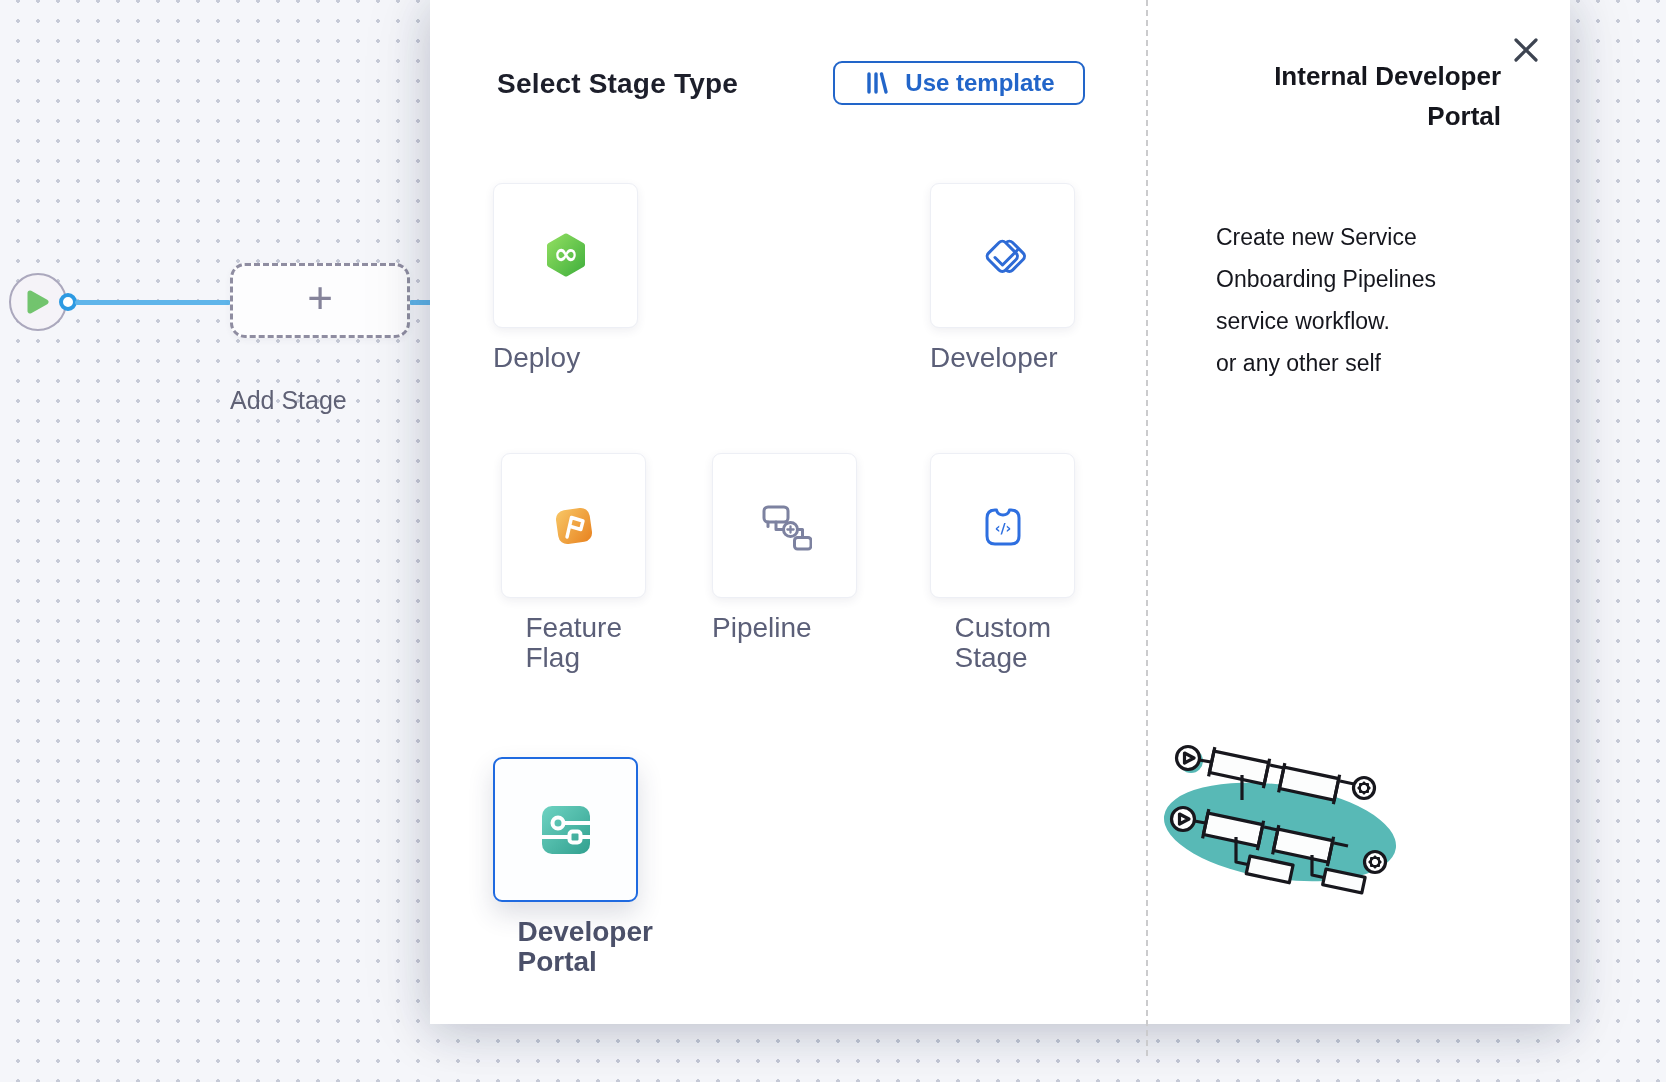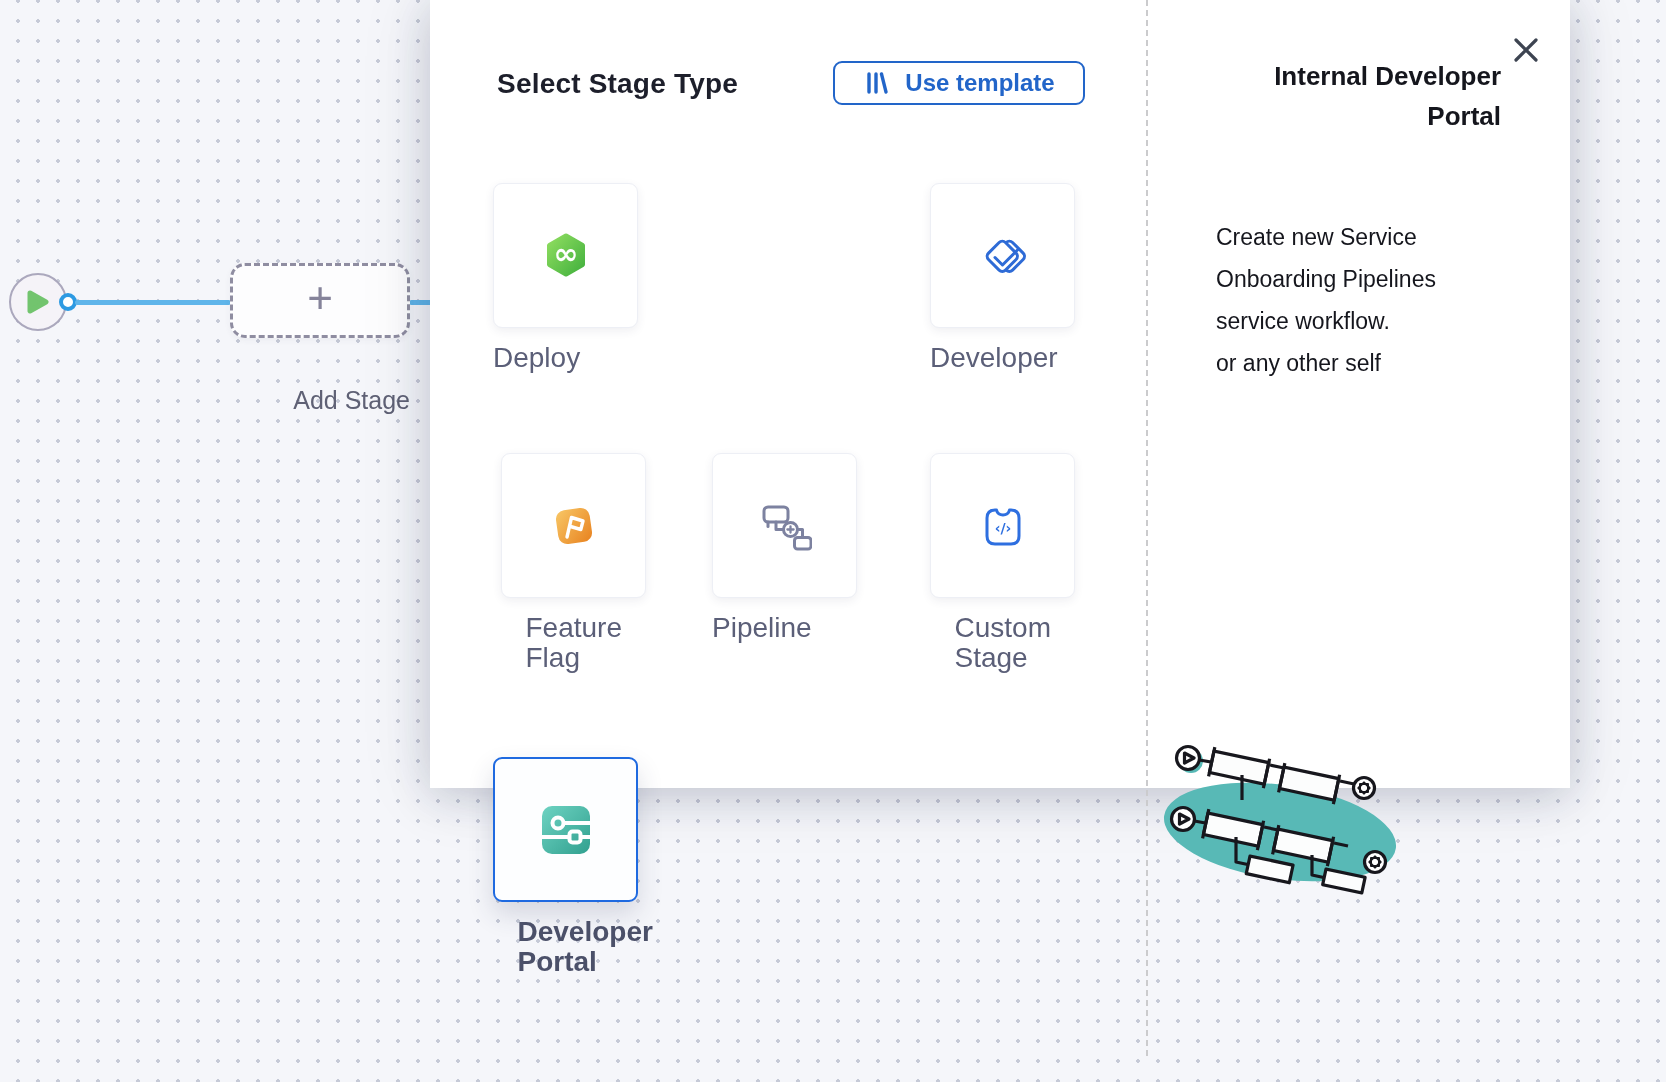--- a/index.html
+++ b/index.html
@@ -19,25 +19,25 @@
     border-radius:50%; background:#ffffff; border:4px solid #2d9ae2; }
   .edge-line { position:absolute; top:300px; height:5px; background:#5fb5ea; border-radius:3px; }
   .edge-line.seg1 { left:75px; width:156px; }
   .edge-line.seg2 { left:409px; width:27px; }
 
   .add-stage-box { position:absolute; left:230px; top:263px; width:180px; height:75px;
     background:#fdfdfe; border:3px dashed #8f8da1; border-radius:15px;
     display:flex; align-items:center; justify-content:center;
     box-shadow:0 2px 6px rgba(60,60,90,0.06); cursor:pointer; }
   .add-stage-plus { font-size:44px; font-weight:400; color:#85839a; line-height:40px; margin-top:-6px; }
-  .add-stage-label { position:absolute; left:230px; top:386px; width:180px; text-align:right;
+  .add-stage-label { position:absolute; left:230px; top:386px; width:180px; text-align:left;
     font-size:25px; color:#5f6175; }
 
   
-  .modal { position:absolute; left:430px; top:0; width:1140px; height:788px; background:#ffffff;
+  .modal { position:absolute; left:430px; top:0; width:1140px; height:1024px; background:#ffffff;
     box-shadow:0 8px 40px rgba(30,40,70,0.18), 0 0 70px rgba(30,40,70,0.10); }
 
   .modal-title { position:absolute; left:67px; top:68px; font-size:28px; font-weight:700;
     color:#1d1f2b; letter-spacing:0.2px; }
 
   .use-template-btn { position:absolute; left:403px; top:61px; width:252px; height:44px;
     border:2px solid #2265c9; border-radius:9px; background:#ffffff;
     display:flex; align-items:center; justify-content:center; gap:16px;
     color:#2265c9; font-size:24px; font-weight:700; cursor:pointer; }
 

